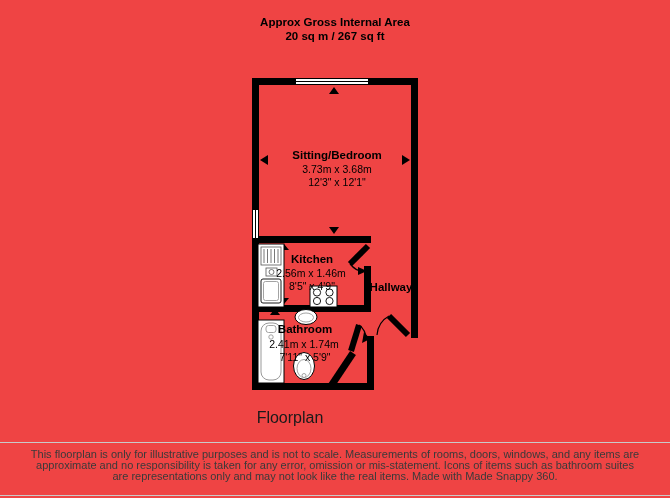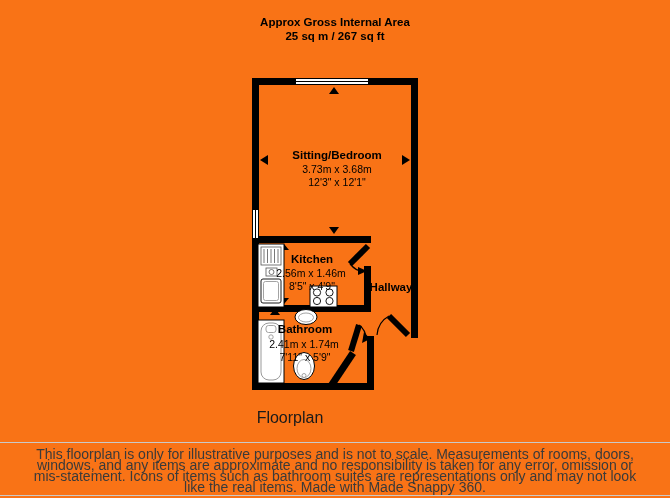--- a/index.html
+++ b/index.html
@@ -1,41 +1,41 @@
 <!DOCTYPE html>
 <html><head>
 <meta charset="utf-8">
 <style>
   html,body{margin:0;padding:0;background:#fff;}
   .canvas{
-    position:relative;width:670px;height:498px;background:#f97316;overflow:hidden;
+    position:relative;width:670px;height:498px;background:#ef4444;overflow:hidden;
     font-family:"Liberation Sans",sans-serif;color:#000;
   }
   .header{position:absolute;top:16px;left:0;width:670px;text-align:center;
     font-weight:bold;font-size:11.5px;line-height:13.5px;}
   .caption{position:absolute;top:409px;left:230px;width:120px;text-align:center;
     font-size:16px;color:#1a1a1a;}
   .divider{position:absolute;left:0;width:670px;height:1px;background:#c9c9c9;}
   .divider.top{top:442px;}
   .divider.bottom{top:495px;}
   .disclaimer{position:absolute;top:449px;left:28px;width:614px;text-align:center;
-    font-size:14px;line-height:11px;color:#3a3a3a;}
+    font-size:11px;line-height:11px;color:#3a3a3a;}
   svg{position:absolute;top:0;left:0;}
   svg text{font-family:"Liberation Sans",sans-serif;}
   .room-name{font-weight:bold;font-size:11.5px;}
   .room-dim{font-size:10.5px;}
 </style>
 </head>
 <body>
 
 <div class="canvas">
 
   <div class="header">
     <div>Approx Gross Internal Area</div>
-    <div>25 sq m / 267 sq ft</div>
+    <div>20 sq m / 267 sq ft</div>
   </div>
 
   <svg width="670" height="498" viewBox="0 0 670 498">
 
     <g fill="#000000">
       <rect x="252" y="78" width="166" height="7"></rect>
       <rect x="252" y="78" width="7" height="312"></rect>
       <rect x="411" y="78" width="7" height="260"></rect>
       <rect x="252" y="236" width="119" height="7"></rect>
       <rect x="364" y="266" width="7" height="46"></rect>

